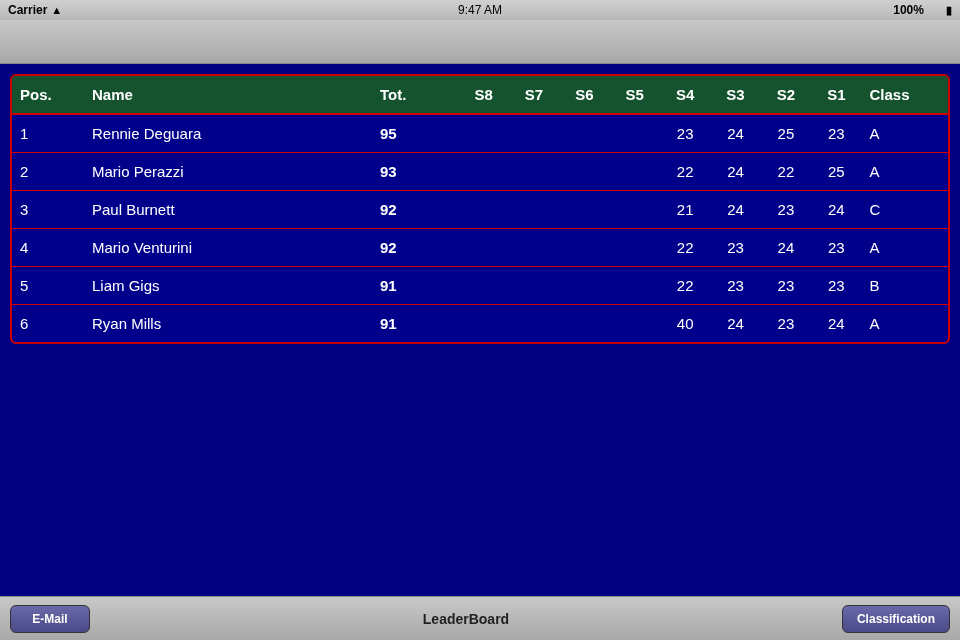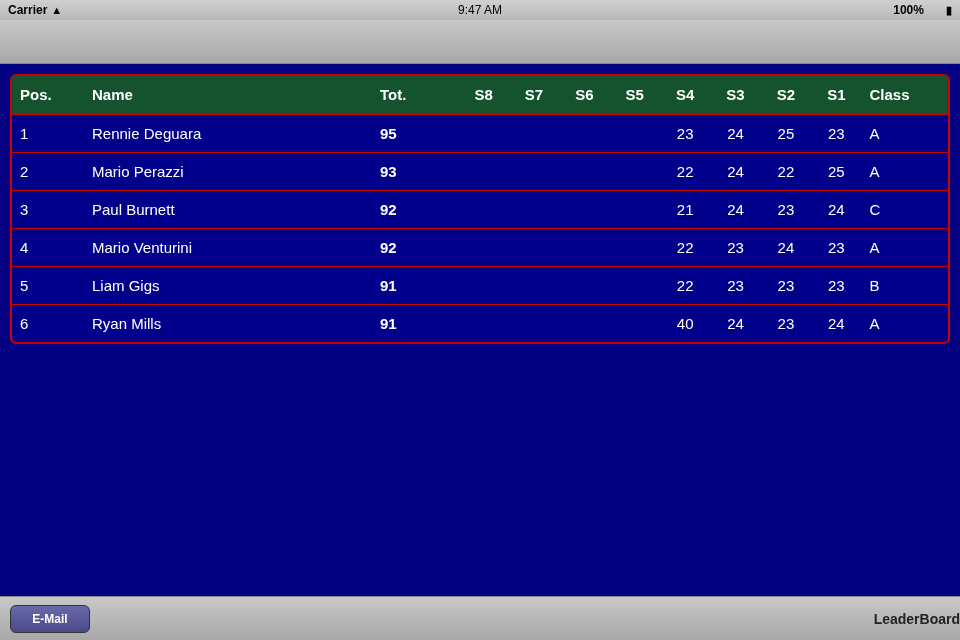--- a/index.html
+++ b/index.html
@@ -289,13 +289,14 @@
             <td>A</td>
           </tr>
         </tbody>
     </table>
   </div>
 </div>
 
 <div class="tab-bar">
   <button class="tab-button">E-Mail</button>
   <span class="tab-center">LeaderBoard</span>
+  <button class="tab-button">Classification</button>
 </div>
 
 </body></html>

